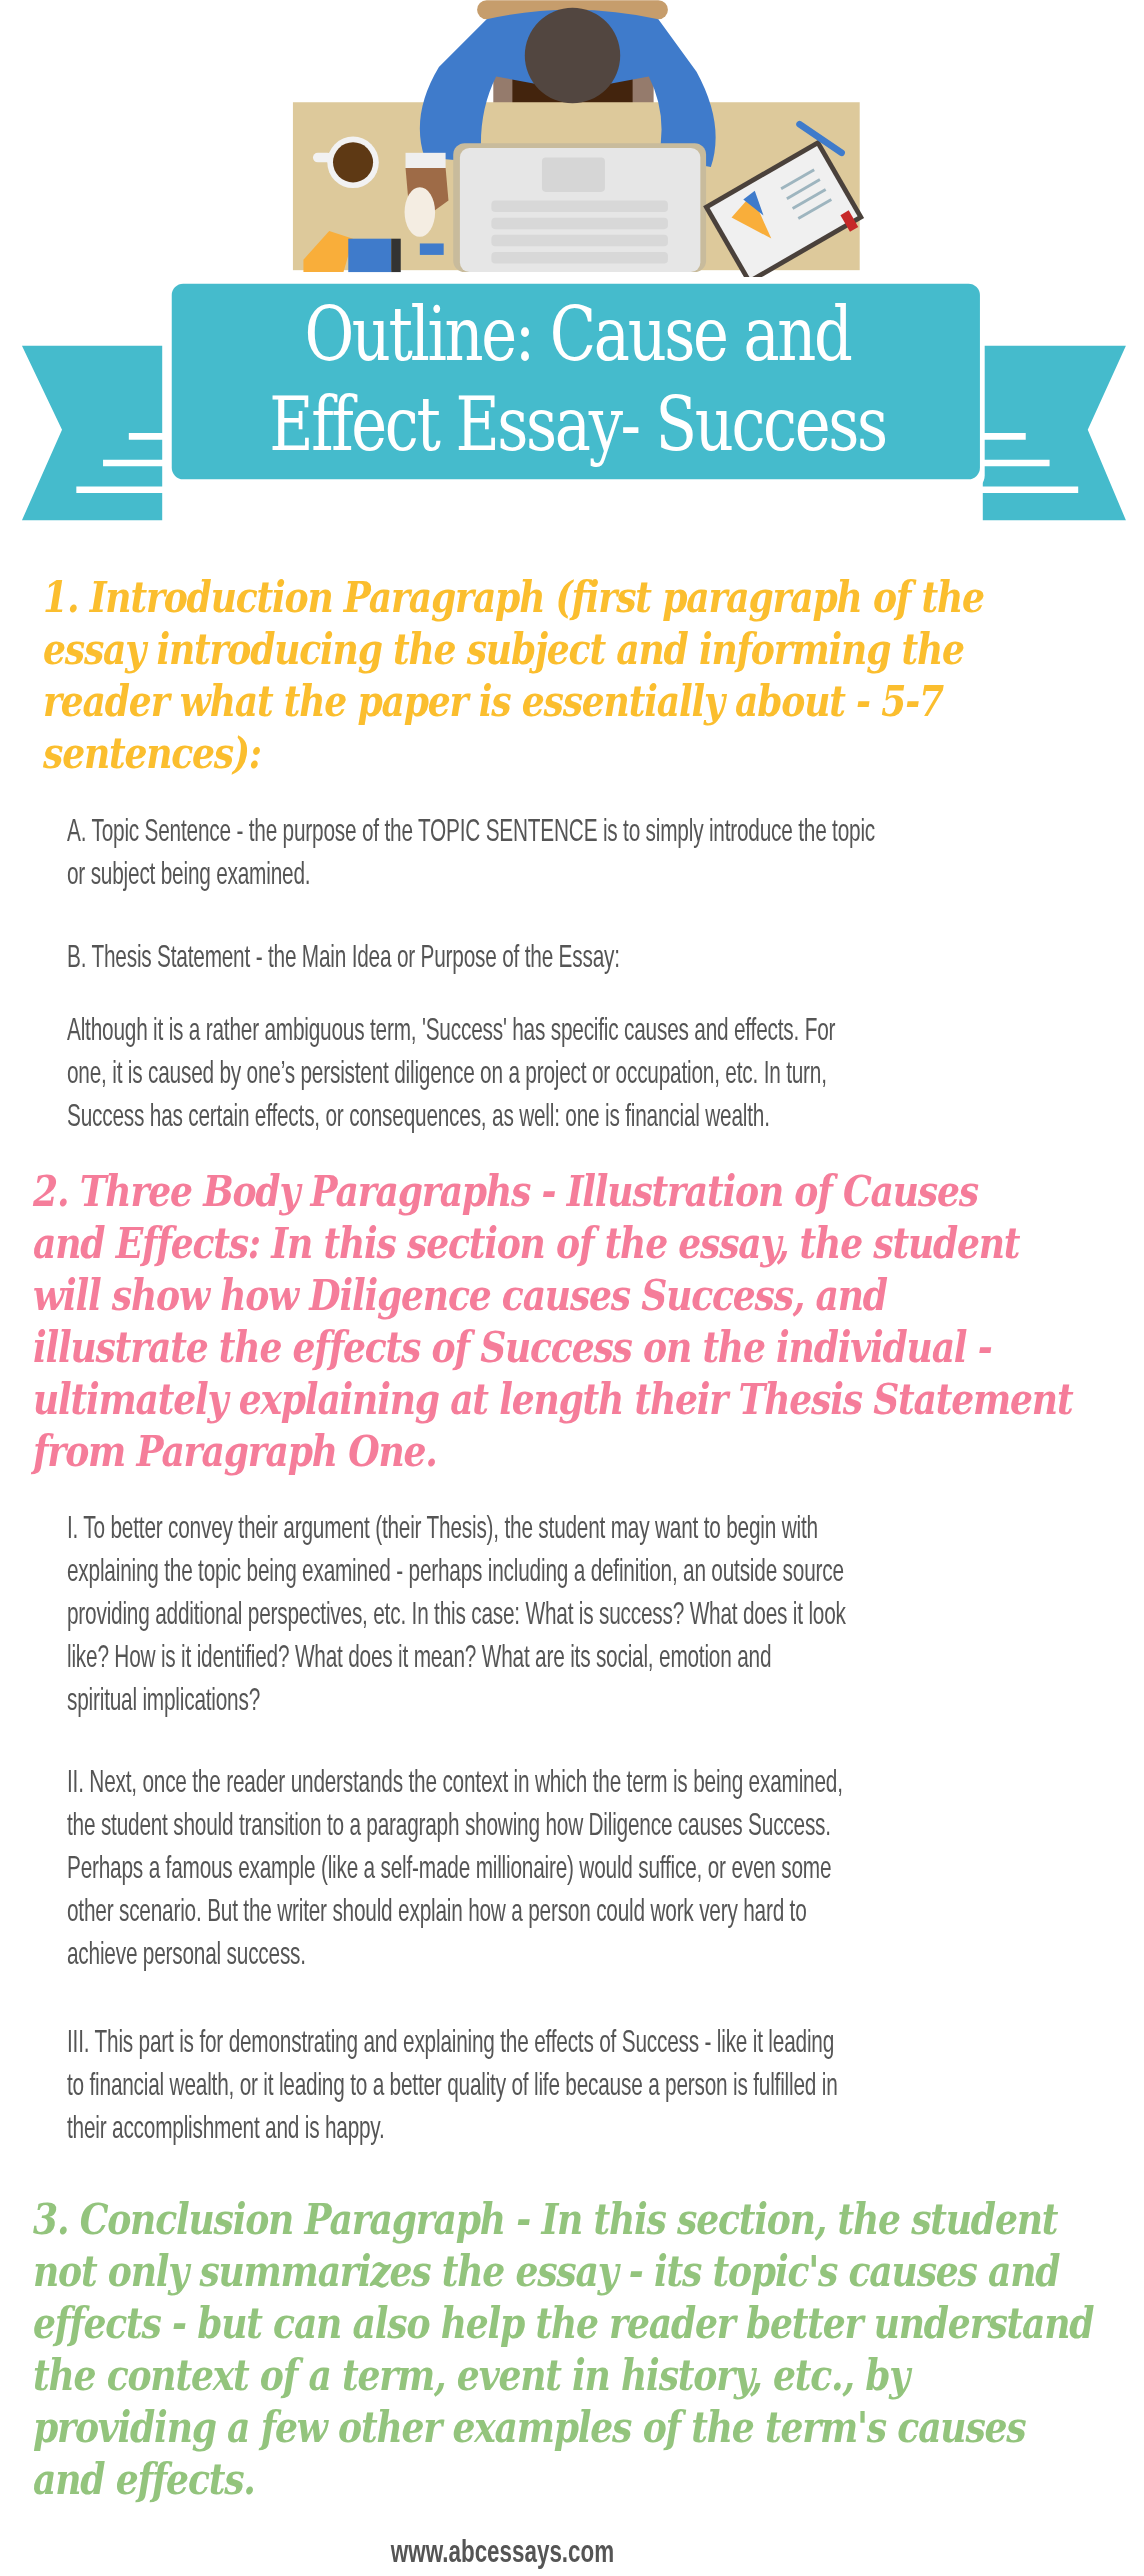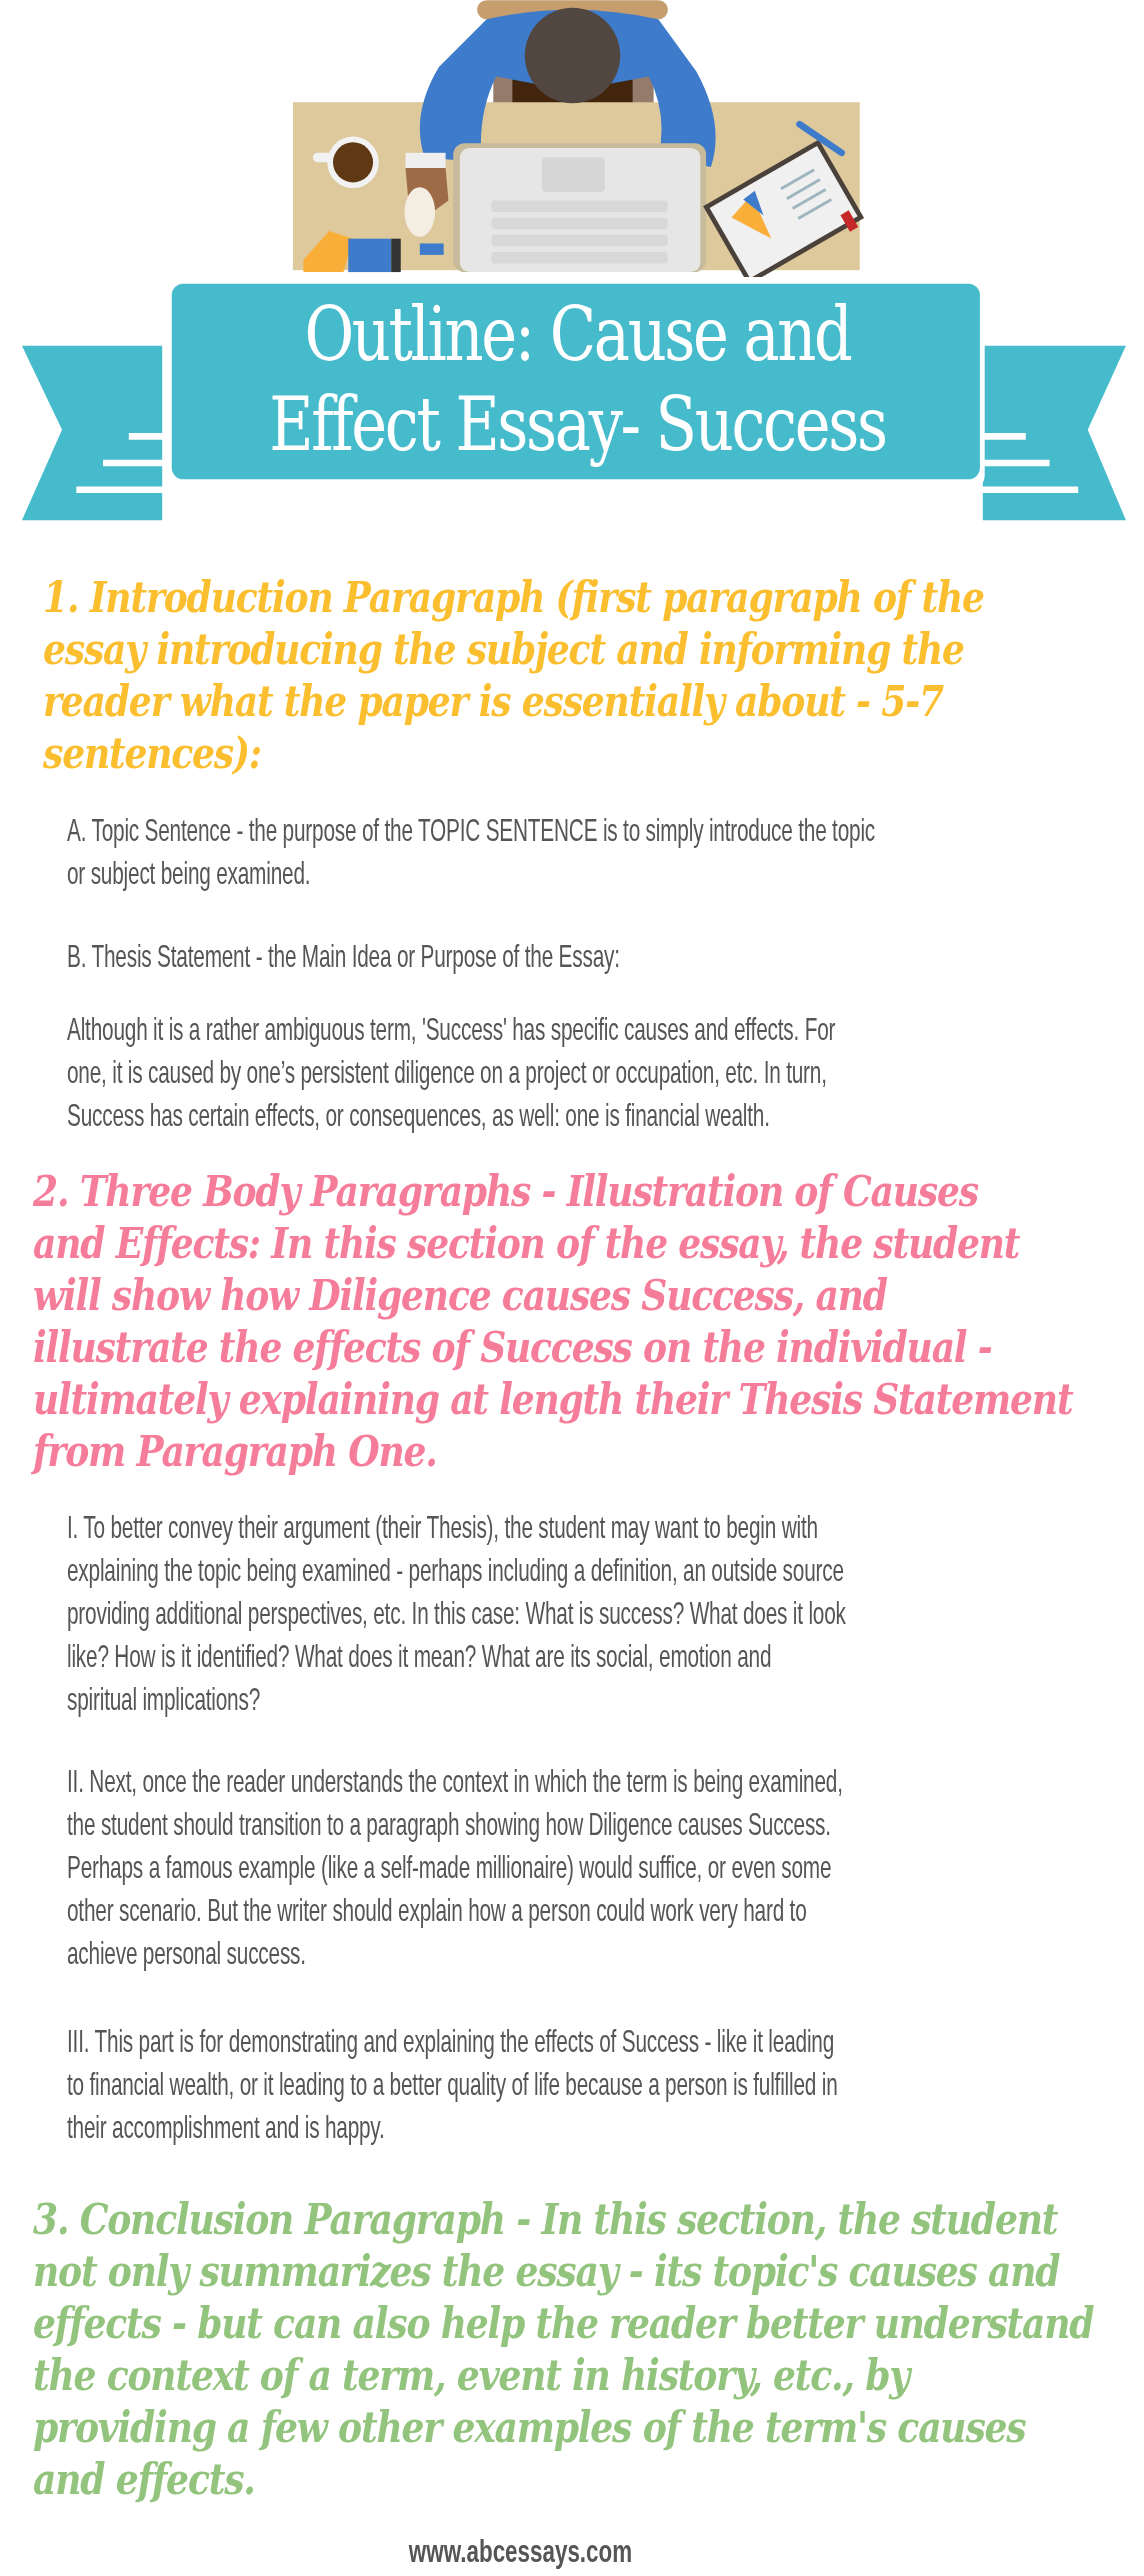--- a/index.html
+++ b/index.html
@@ -6,21 +6,21 @@
   body { width:1145px; height:2576px; position:relative; overflow:hidden; font-family:"Liberation Sans", sans-serif; }
   .hero { position:absolute; left:0; top:0; width:1145px; height:277px; }
   .banner { position:absolute; left:0; top:272px; width:1145px; height:258px; }
   .banner-title { position:absolute; left:172px; top:279px; width:811px; height:200px; display:flex; flex-direction:column; align-items:center; justify-content:center; color:#ffffff; font-family:"DejaVu Serif", serif; font-size:74px; line-height:90px; letter-spacing:-2.9px; transform:scaleX(0.82); transform-origin:center; text-align:center; white-space:nowrap; }
   .heading { position:absolute; left:29px; width:1069px; font-family:"DejaVu Serif", serif; font-style:italic; font-weight:bold; font-size:42px; line-height:52px; letter-spacing:-1.4px; transform:scaleX(0.86); transform-origin:left top; width:1240px; }
   .h1 { top:572px; color:#FBBE2E; left:43px; }
   .h2 { top:1166px; color:#F57D9A; left:33px; }
   .h3 { top:2194px; color:#93C47D; left:33px; }
   .body { position:absolute; left:67px; width:1240px; color:#555555; font-family:"Liberation Sans", sans-serif; font-size:31.5px; line-height:43px; transform:scaleX(0.66); transform-origin:left top; letter-spacing:-0.3px; }
   .body p { margin:0; }
-  .footer { position:absolute; left:0; width:1005px; top:2533px; text-align:center; color:#555555; font-family:"Liberation Sans", sans-serif; font-size:32px;padding-left:18px; }
+  .footer { position:absolute; left:0; width:1005px; top:2533px; text-align:center; color:#555555; font-family:"Liberation Sans", sans-serif; font-size:32px; }
   .footer span { display:inline-block; transform:scaleX(0.7); font-weight:bold; }
 </style>
 </head>
 <body>
 
 <svg class="hero" viewBox="0 0 1200 290" xmlns="http://www.w3.org/2000/svg">
 
   <rect x="500" y="0" width="200" height="20" rx="10" fill="#C69D6C"></rect>
   <rect x="517" y="68" width="168" height="45" fill="#957B6C"></rect>
   <rect x="537" y="68" width="126" height="45" fill="#43240D"></rect>

